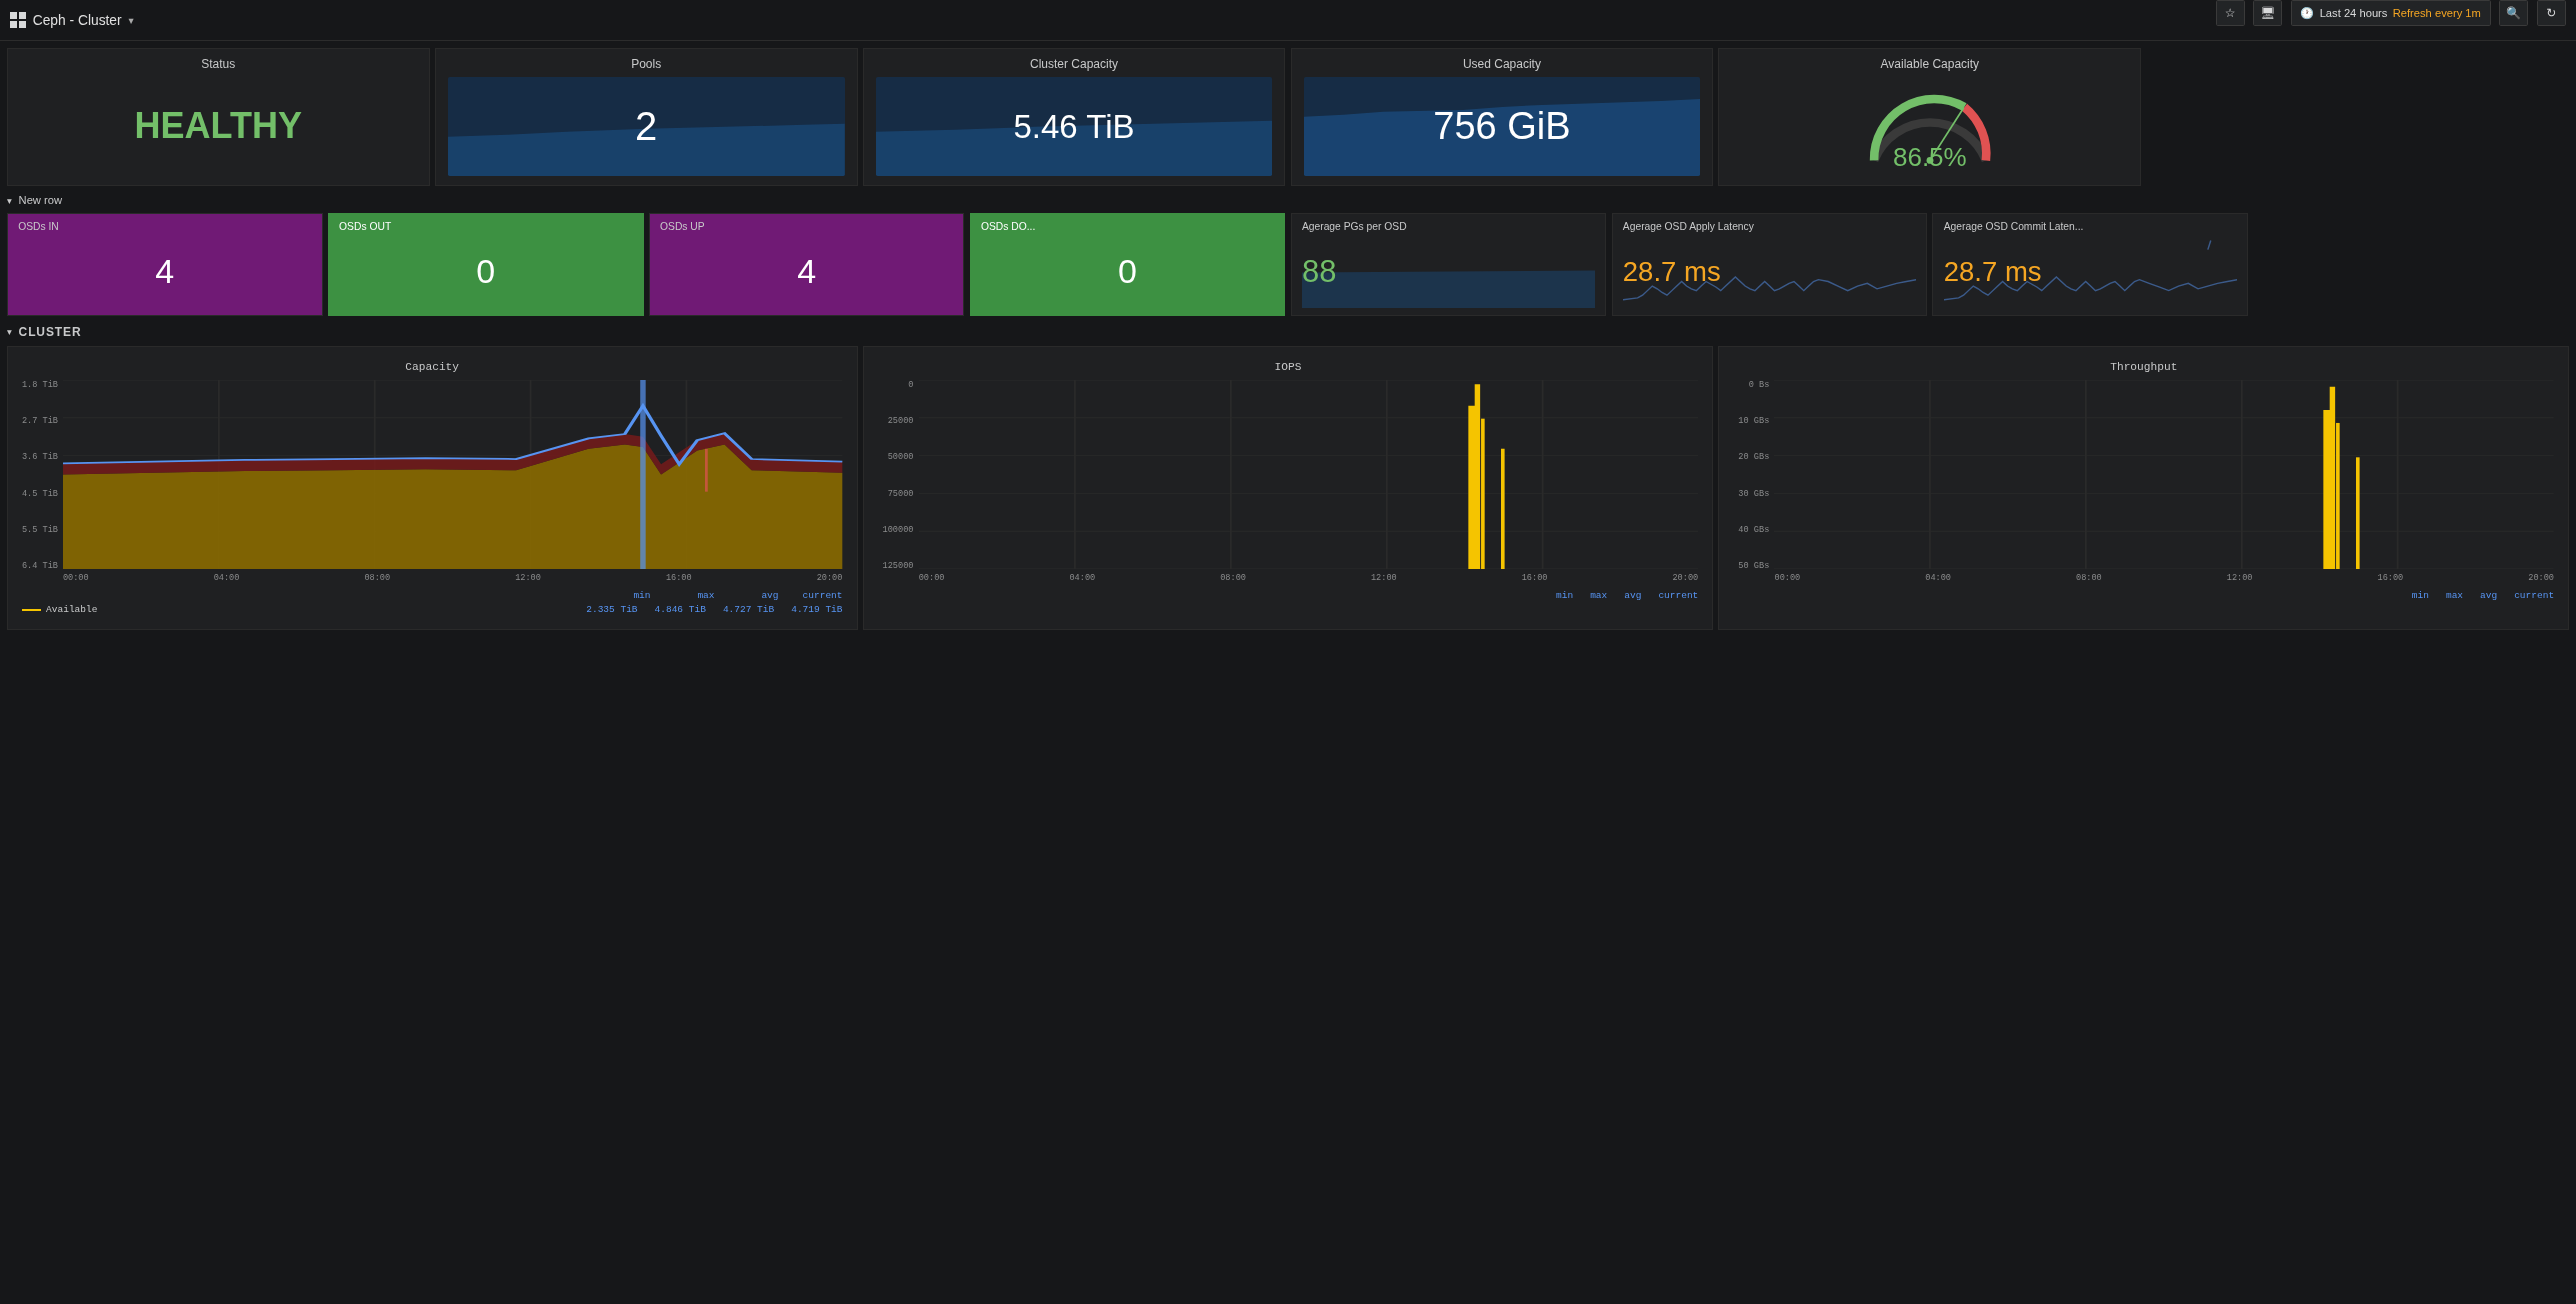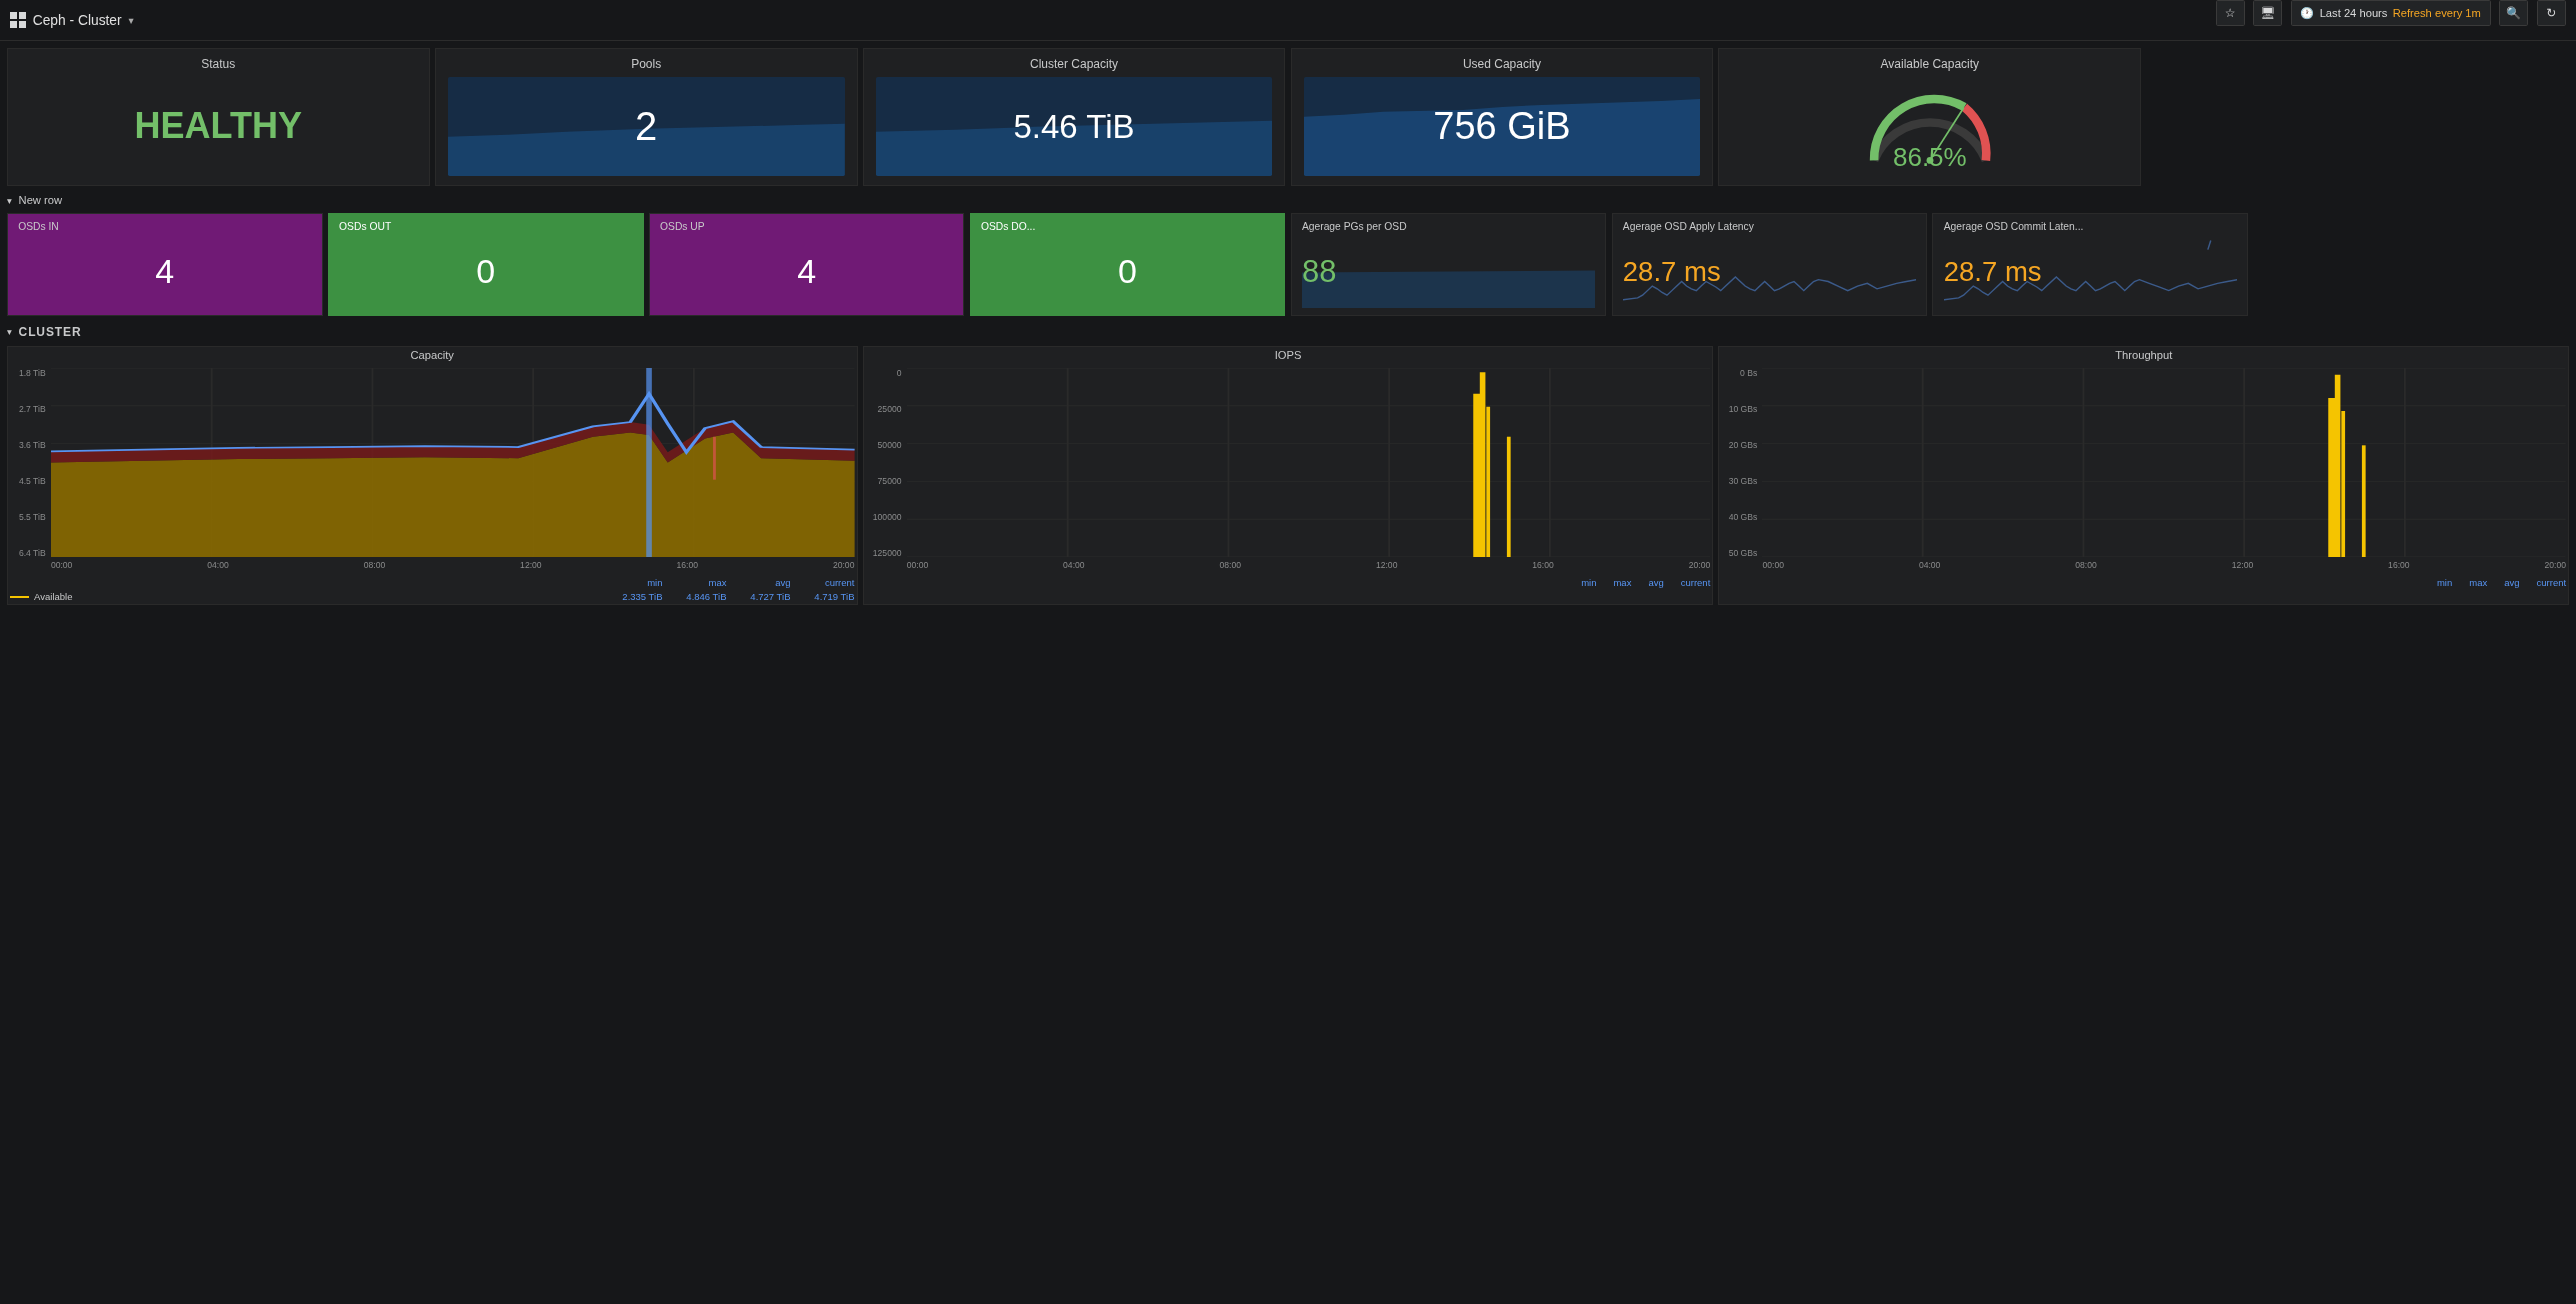--- a/index.html
+++ b/index.html
@@ -239,21 +239,22 @@
     
     .cluster-section { margin-top: 5.2px; }
     .charts-row {
       display: grid;
       grid-template-columns: 1fr 1fr 1fr;
       gap: 5.2px;
     }
     .chart-panel {
       background: #1f2022;
       border: 0.9px solid #2a2a2a;
-      padding: 2px;
+      padding: 14px;
+      font-family: Liberation Mono, monospace;
     }
     .chart-title {
       text-align: center;
       font-size: 11.2px;
       color: #c8c9ca;
       margin-bottom: 6.9px;
     }
     .legend-color {
       width: 19px;
       height: 2.6px;

